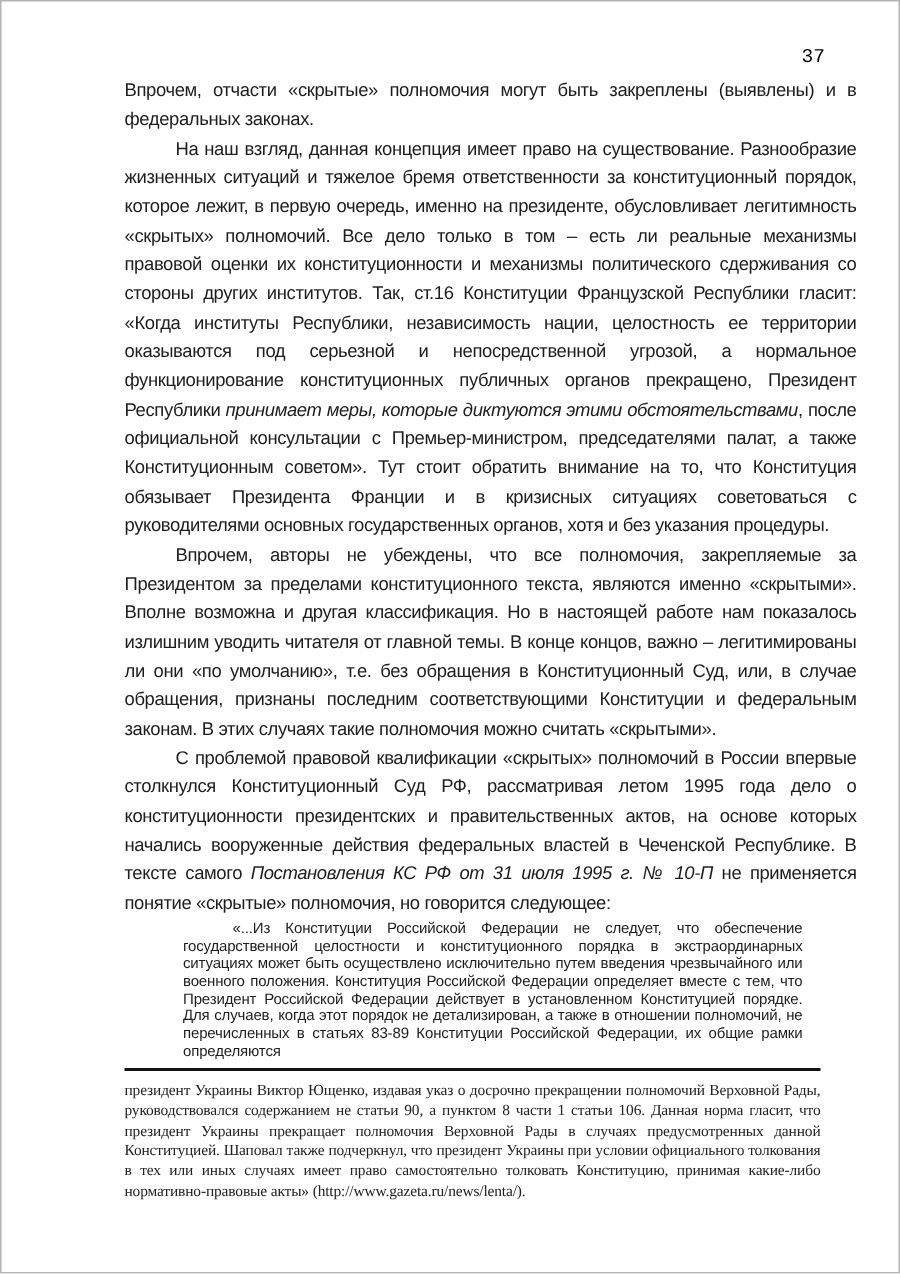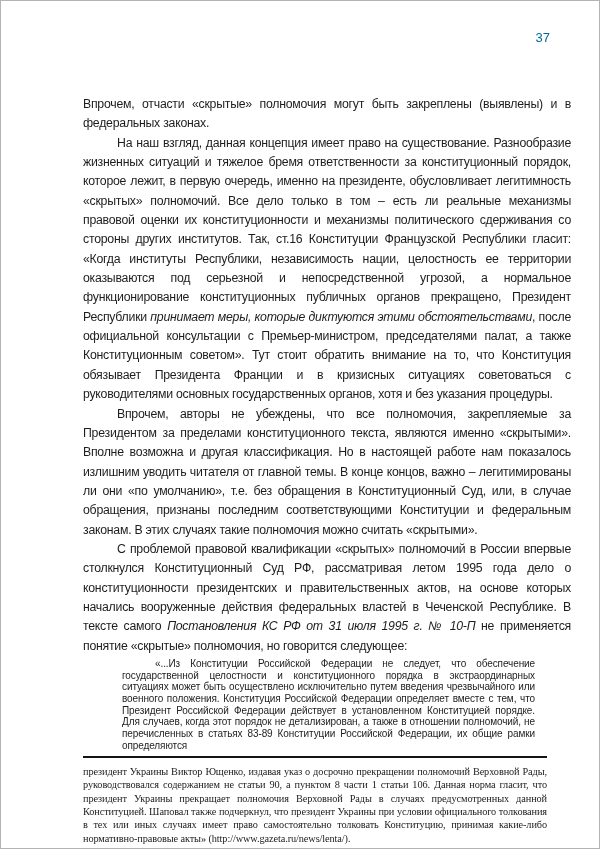--- a/index.html
+++ b/index.html
@@ -14,29 +14,28 @@
     background: #ffffff;
     border: 1px solid #b3b3b3;
     box-sizing: border-box;
     overflow: hidden;
     color: #1d1d1d;
   }
   .page-number {
     position: absolute;
     top: 29px;
     right: 49px;
-    font-family: Liberation Sans, sans-serif;
+    font-family: Liberation Mono, monospace;
     font-size: 13px;
-    color: #0369a1;
+    color: #000000;
   }
   .content {
     box-sizing: border-box;
     width: 100%;
     padding: 50px 28px 0 82px;
-    margin-top: 44px;
   }
   .main-text {
     font-family: "Liberation Sans", sans-serif;
     font-size: 12.3px;
     line-height: 19.35px;
     letter-spacing: -0.25px;
     text-align: justify;
     color: #1d1d1d;
   }
   p.para {

